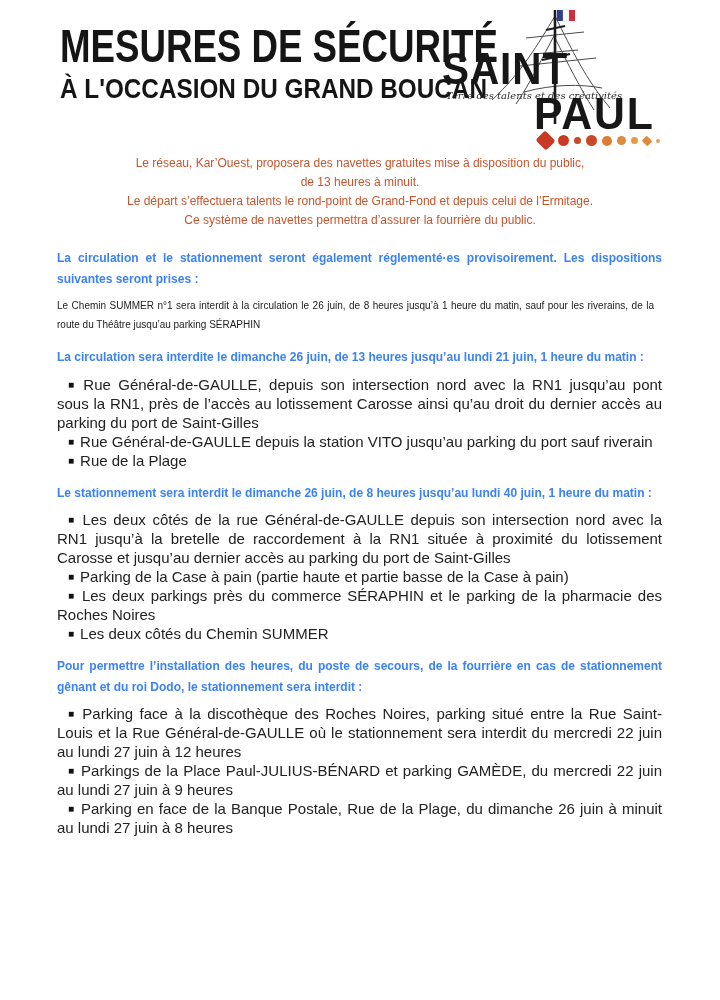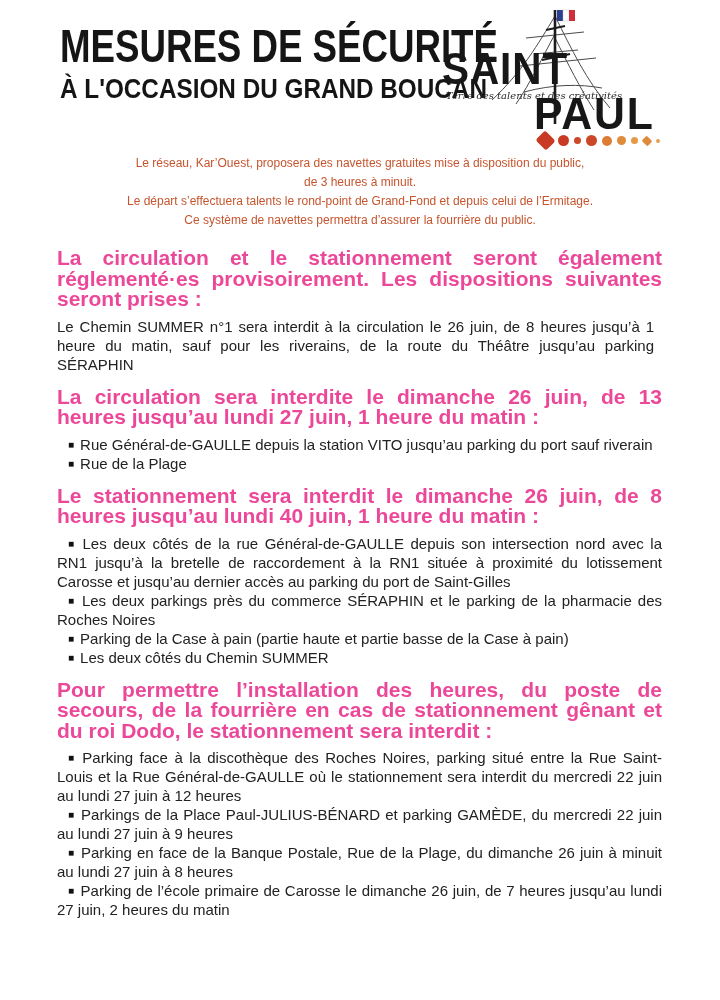--- a/index.html
+++ b/index.html
@@ -38,23 +38,23 @@
     white-space:nowrap;
   }
   .logo-dots { position:absolute; left:104px; top:129px; display:flex; align-items:center; gap:5px; }
   .logo-dots .dot { display:inline-block; border-radius:50%; }
   .logo-dots .dot.diamond { border-radius:18%; transform:rotate(45deg) scaleY(0.9); }
   
   .notice { margin:14px 6px 0 6px; text-align:center; font-size:12px; line-height:19px; font-weight:500; }
   .notice div { white-space:nowrap; }
   
   .doc { margin:18px 28px 0 27px; text-align:justify; }
-  .doc-heading { font-size:21px; font-weight:bold; line-height:20.5px; color:#ec4899; margin:13px 0 7px 0; }
+  .doc-heading { font-size:12px; font-weight:bold; line-height:20.5px; color:#3b82f6; margin:13px 0 7px 0; }
   .doc-heading:first-child { margin-top:0; }
-  .doc-para { font-size:15px; line-height:19px; margin:0 8px 11px 0; color:#222; }
+  .doc-para { font-size:10px; line-height:19px; margin:0 8px 11px 0; color:#222; }
   .bullet-list { margin:0 0 11px 0; }
   .bullet-item { font-size:15px; line-height:19px; color:#222; text-indent:11px; }
   .bullet-mark { font-size:10px; vertical-align:2px; margin-right:6px; color:#111; }
 </style>
 </head>
 <body>
 
 <div class="page">
 
   <div class="header">
@@ -99,42 +99,42 @@
           <span class="dot" style="width: 9px; height: 9px; background: rgb(224, 138, 60);"></span>
           <span class="dot" style="width: 7px; height: 7px; background: rgb(228, 154, 72);"></span>
           <span class="dot diamond" style="width: 8px; height: 8px; background: rgb(224, 138, 60);"></span>
           <span class="dot" style="width: 4px; height: 4px; background: rgb(228, 160, 80);"></span>
         </div>
     </div>
   </div>
 
   <div class="notice" id="notice" style="color: rgb(198, 85, 46);">
       <div>Le réseau, Kar’Ouest, proposera des navettes gratuites mise à disposition du public,</div>
-      <div>de 3 heures à minuit.</div>
+      <div>de 13 heures à minuit.</div>
       <div>Le départ s’effectuera talents le rond-point de Grand-Fond et depuis celui de l’Ermitage.</div>
       <div>Ce système de navettes permettra d’assurer la fourrière du public.</div>
     </div>
 
   <div class="doc" id="doc-body">
       <p class="doc-heading">La circulation et le stationnement seront également réglementé·es provisoirement. Les dispositions suivantes seront prises :</p>
       <p class="doc-para">Le Chemin SUMMER n°1 sera interdit à la circulation le 26 juin, de 8 heures jusqu’à 1 heure du matin, sauf pour les riverains, de la route du Théâtre jusqu’au parking SÉRAPHIN</p>
-      <p class="doc-heading">La circulation sera interdite le dimanche 26 juin, de 13 heures jusqu’au lundi 27 juin, 1 heure du matin :</p>
+      <p class="doc-heading">La circulation sera interdite le dimanche 26 juin, de 13 heures jusqu’au lundi 21 juin, 1 heure du matin :</p>
       <div class="bullet-list">
+        <p class="bullet-item"><span class="bullet-mark">■</span>Rue Général-de-GAULLE, depuis son intersection nord avec la RN1 jusqu’au pont sous la RN1, près de l’accès au lotissement Carosse ainsi qu’au droit du dernier accès au parking du port de Saint-Gilles</p>
         <p class="bullet-item"><span class="bullet-mark">■</span>Rue Général-de-GAULLE depuis la station VITO jusqu’au parking du port sauf riverain</p>
         <p class="bullet-item"><span class="bullet-mark">■</span>Rue de la Plage</p>
       </div>
       <p class="doc-heading">Le stationnement sera interdit le dimanche 26 juin, de 8 heures jusqu’au lundi 40 juin, 1 heure du matin :</p>
       <div class="bullet-list">
         <p class="bullet-item"><span class="bullet-mark">■</span>Les deux côtés de la rue Général-de-GAULLE depuis son intersection nord avec la RN1 jusqu’à la bretelle de raccordement à la RN1 située à proximité du lotissement Carosse et jusqu’au dernier accès au parking du port de Saint-Gilles</p>
+        <p class="bullet-item"><span class="bullet-mark">■</span>Parking de la Case à pain (partie haute et partie basse de la Case à pain)</p>
         <p class="bullet-item"><span class="bullet-mark">■</span>Les deux parkings près du commerce SÉRAPHIN et le parking de la pharmacie des Roches Noires</p>
-        <p class="bullet-item"><span class="bullet-mark">■</span>Parking de la Case à pain (partie haute et partie basse de la Case à pain)</p>
         <p class="bullet-item"><span class="bullet-mark">■</span>Les deux côtés du Chemin SUMMER</p>
       </div>
       <p class="doc-heading">Pour permettre l’installation des heures, du poste de secours, de la fourrière en cas de stationnement gênant et du roi Dodo, le stationnement sera interdit :</p>
       <div class="bullet-list">
         <p class="bullet-item"><span class="bullet-mark">■</span>Parking face à la discothèque des Roches Noires, parking situé entre la Rue Saint-Louis et la Rue Général-de-GAULLE où le stationnement sera interdit du mercredi 22 juin au lundi 27 juin à 12 heures</p>
         <p class="bullet-item"><span class="bullet-mark">■</span>Parkings de la Place Paul-JULIUS-BÉNARD et parking GAMÈDE, du mercredi 22 juin au lundi 27 juin à 9 heures</p>
         <p class="bullet-item"><span class="bullet-mark">■</span>Parking en face de la Banque Postale, Rue de la Plage, du dimanche 26 juin à minuit au lundi 27 juin à 8 heures</p>
-        <p class="bullet-item"><span class="bullet-mark">■</span>Parking de l’école primaire de Carosse le dimanche 26 juin, de 7 heures jusqu’au lundi 27 juin, 2 heures du matin</p>
       </div>
     </div>
 
 </div>
 
 </body></html>

